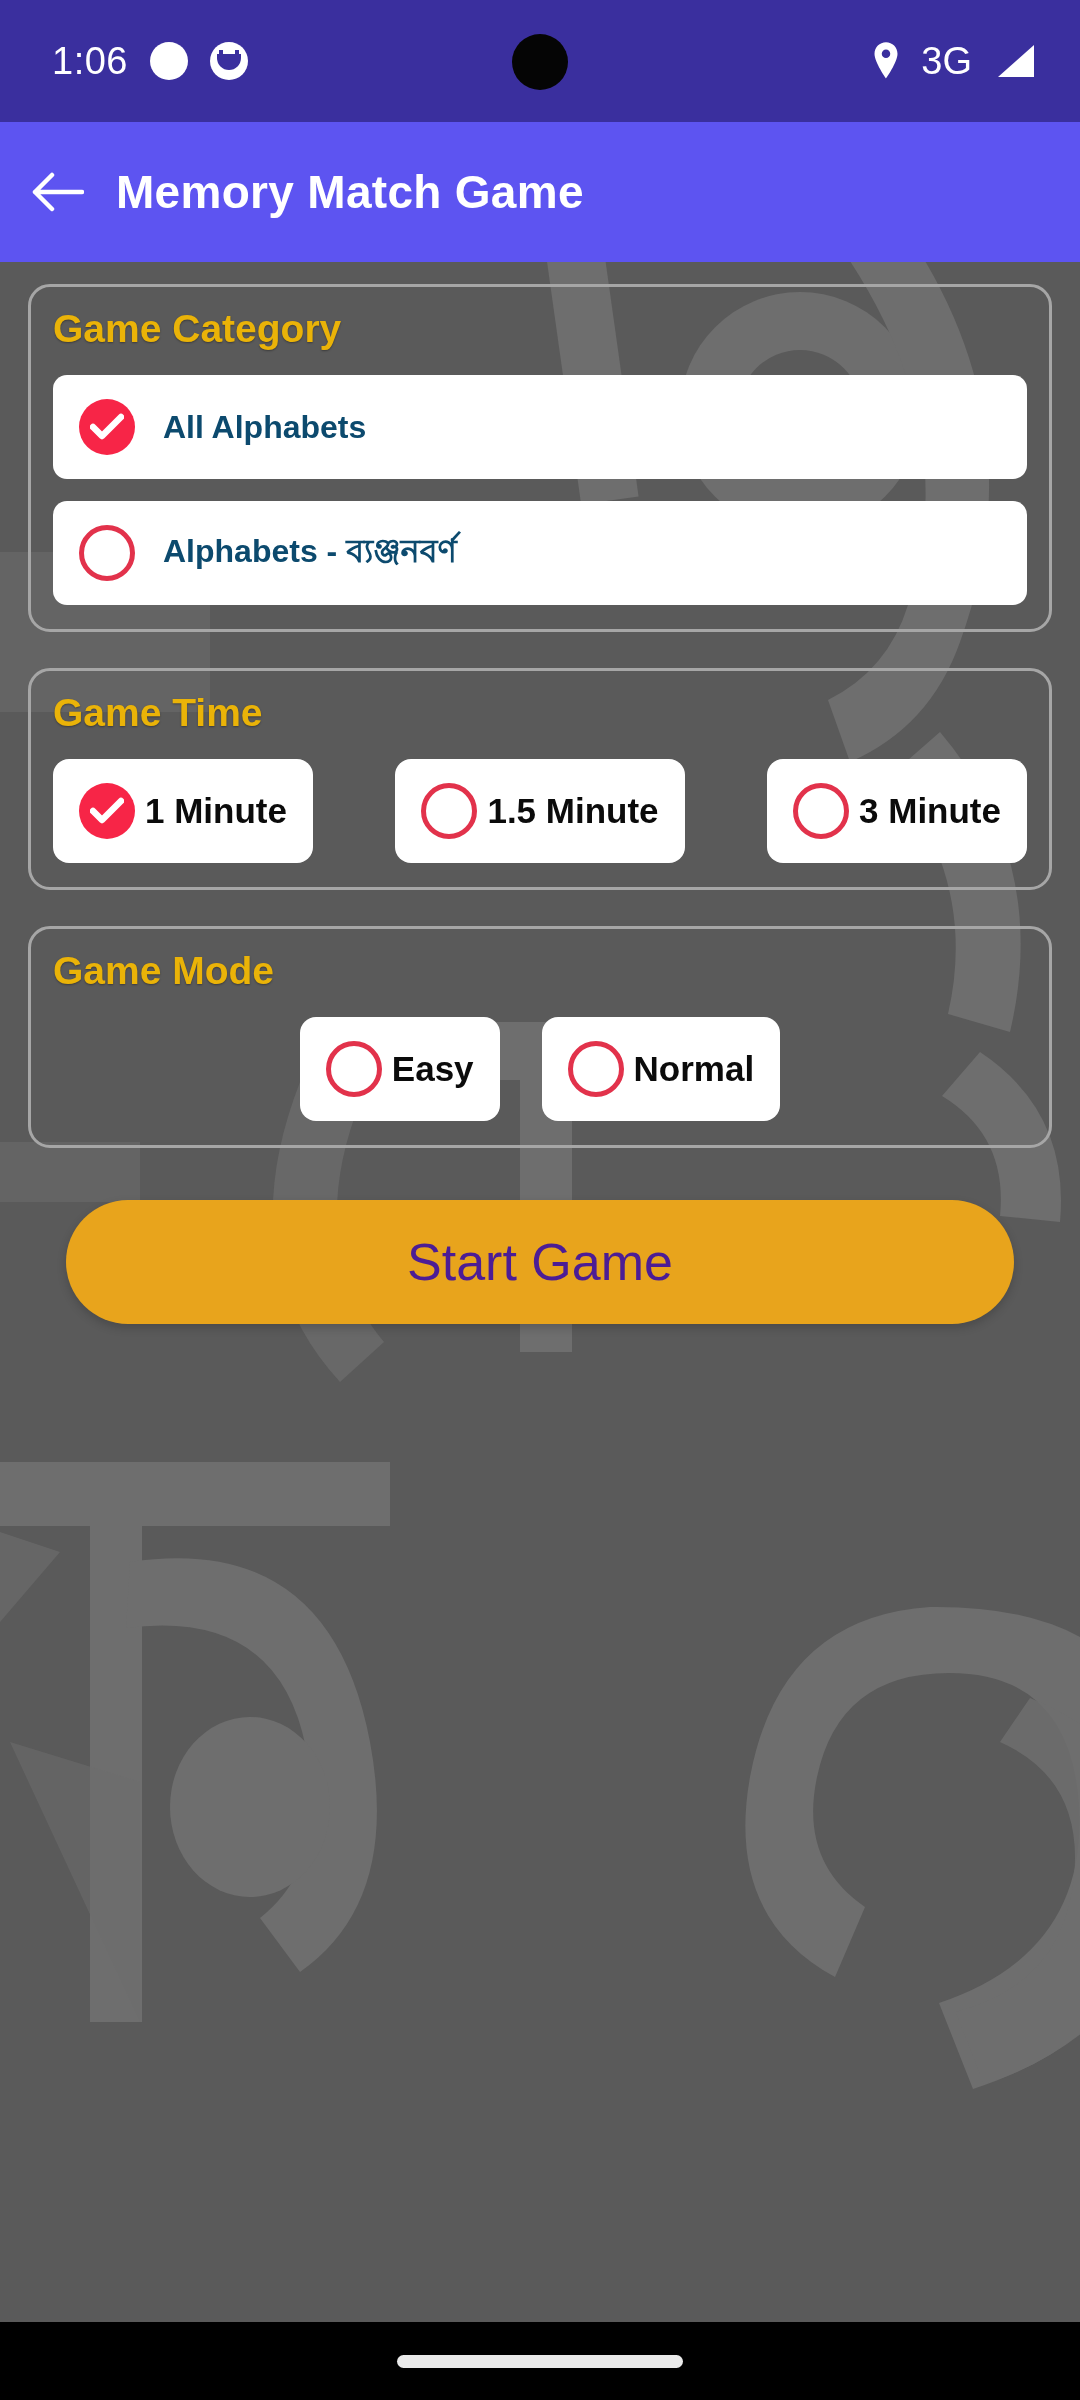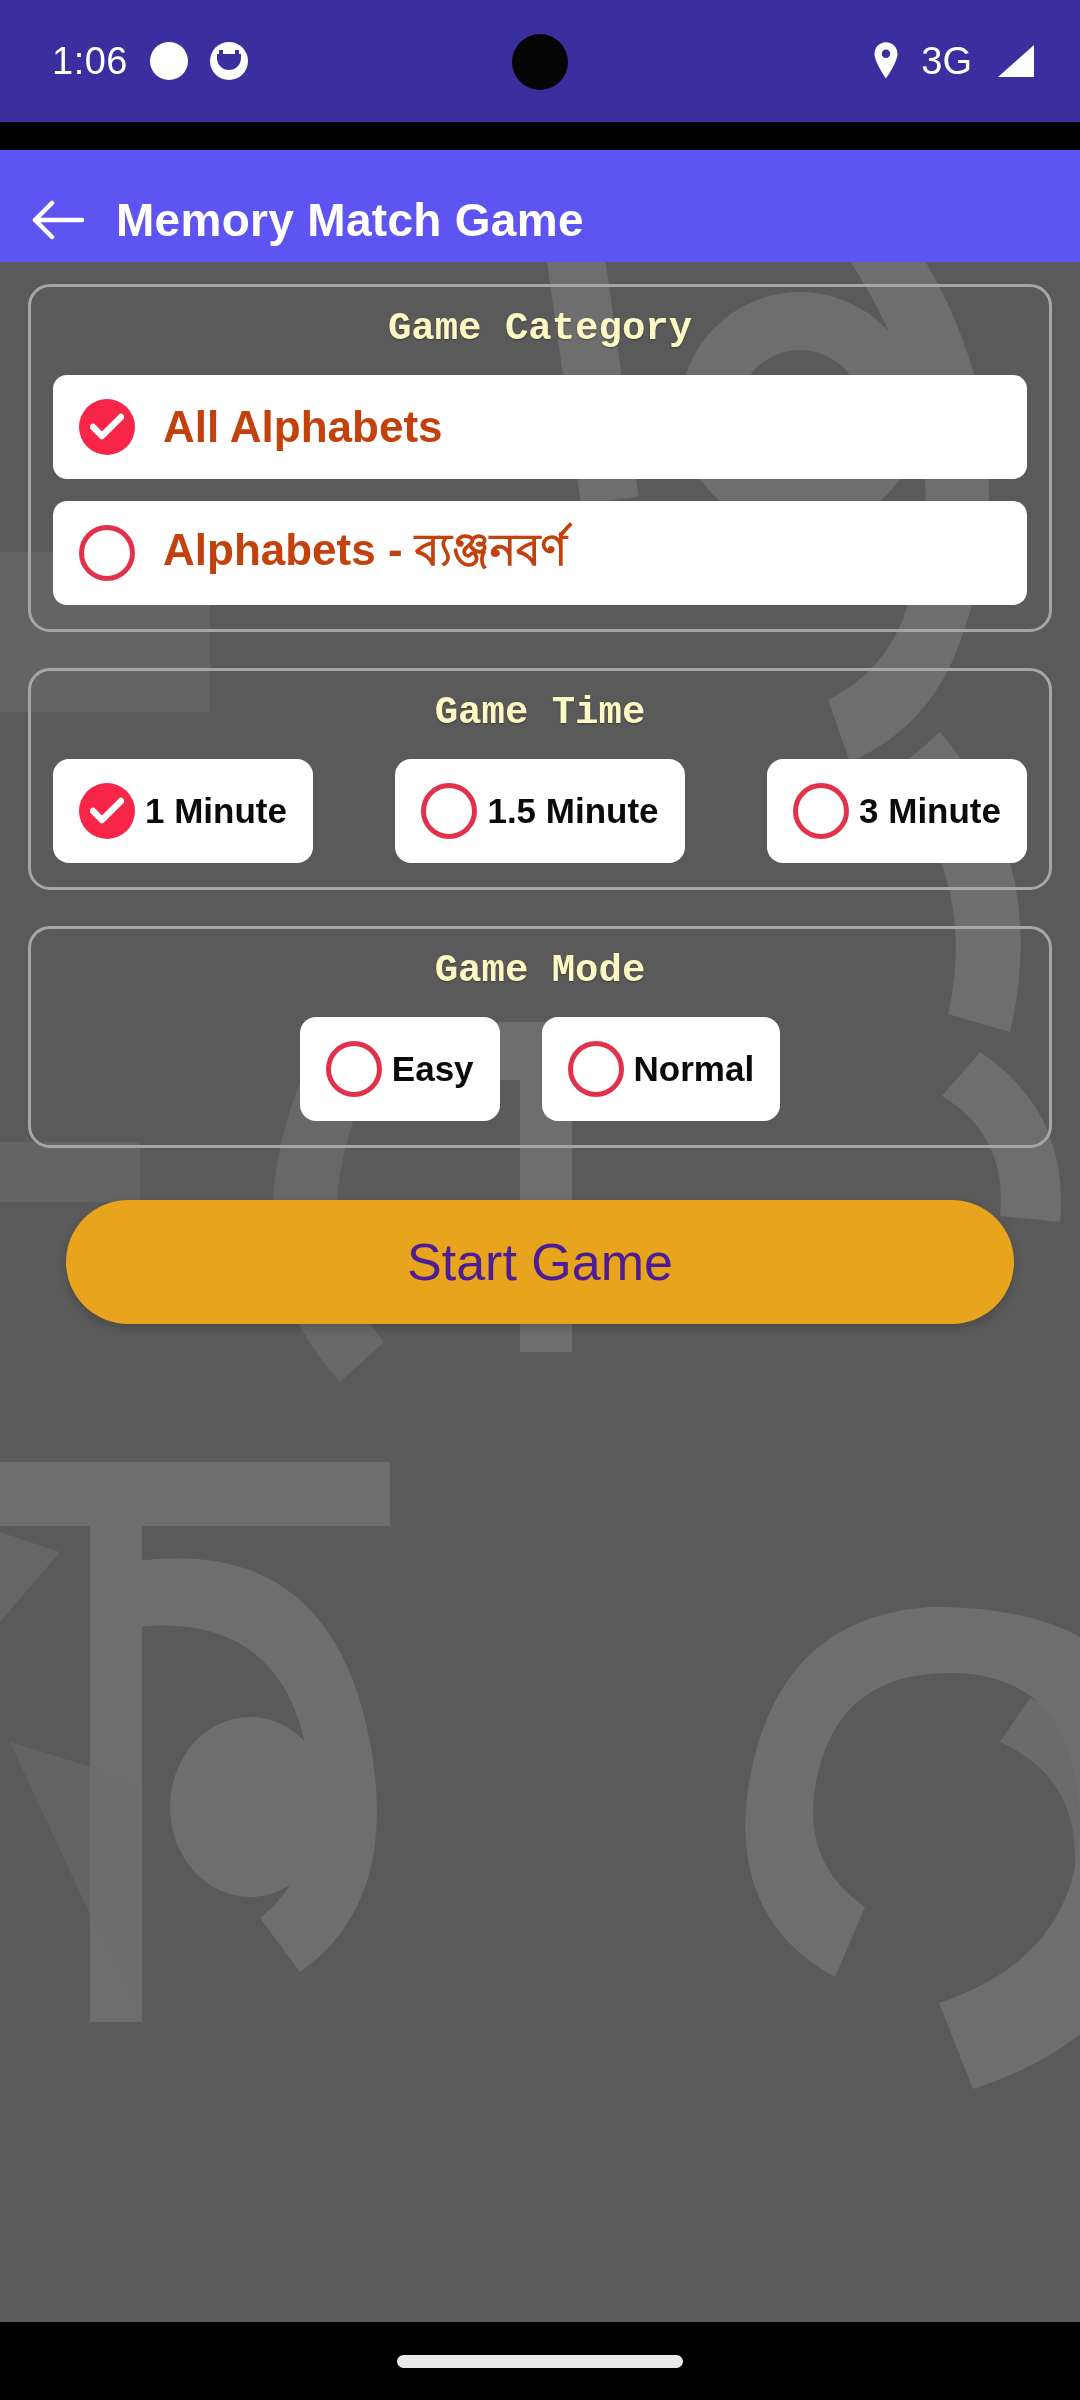--- a/index.html
+++ b/index.html
@@ -46,21 +46,21 @@
   
   .punch {
     position:absolute; top:34px; left:50%; transform:translateX(-50%);
     width:56px; height:56px; border-radius:50%; background:#050505; z-index:5;
   }
 
   
   .appbar {
     position:absolute; top:122px; left:0; width:1080px; height:140px;
     background:#5d54f1;
-    display:flex; align-items:center;margin-top:28px;
+    display:flex; align-items:center;
   }
   .back-btn {
     width:116px; height:140px; display:flex; align-items:center; justify-content:center;
   }
   .back-arrow { width:52px; height:42px; display:block; }
   .appbar-title {
     color:#fff; font-size:46px; font-weight:bold; letter-spacing:0.3px;
   }
 
   
@@ -75,24 +75,23 @@
 
   .content { position:relative; z-index:2; padding:22px 28px 0 28px; }
 
   .panel {
     border:3px solid #a6a6a6; border-radius:22px;
     padding:20px 22px 24px 22px;
     margin-bottom:36px;
     background:transparent;
   }
   .panel-title {
-    text-align:center; color:#fef9c3;
+    color:#eab308;
     font-size:39px; font-weight:bold; margin-bottom:24px;
     text-shadow:0 1px 2px rgba(0,0,0,.35);
-    font-family:Liberation Mono, monospace;
   }
 
   
   .radio { width:56px; height:56px; flex:0 0 56px; position:relative; }
   .radio.off {
     border:5px solid #e2324b; border-radius:50%; background:#fff;
   }
   .radio.on {
     background:#f72547; border-radius:50%;
   }
@@ -100,21 +99,21 @@
 
   
   .opt-row {
     background:#fff; border-radius:14px;
     height:104px; display:flex; align-items:center;
     padding:0 26px; gap:28px;
     margin-bottom:22px;
   }
   .opt-row:last-child { margin-bottom:0; }
   .opt-row .opt-label {
-    font-size:44px; font-weight:bold; color:#c2410c;
+    font-size:32px; font-weight:bold; color:#0c4a6e;
     white-space:nowrap;
     text-align:right;
   }
 
   
   .chip-row { display:flex; align-items:center; }
   .chip-row.time { justify-content:space-between; }
   .chip-row.mode { justify-content:center; gap:42px; }
   .chip {
     background:#fff; border-radius:16px;

